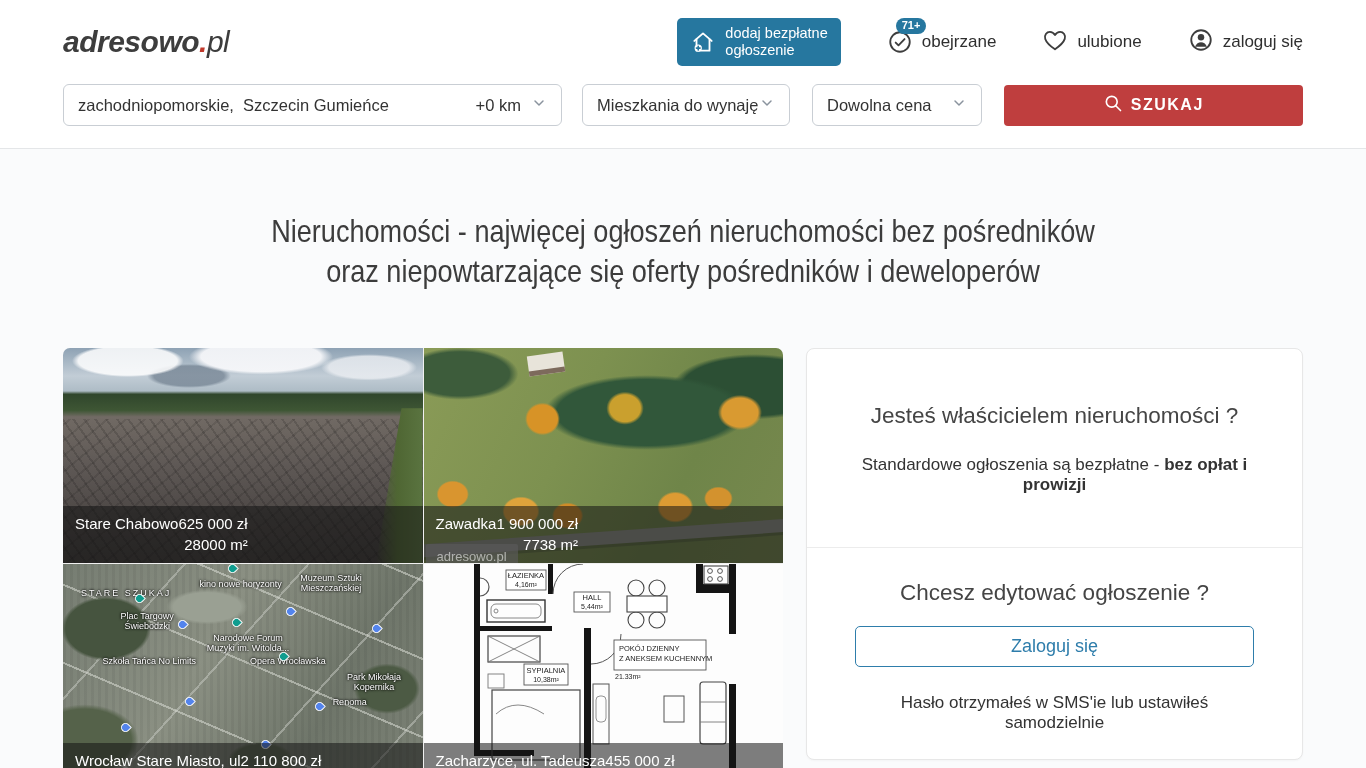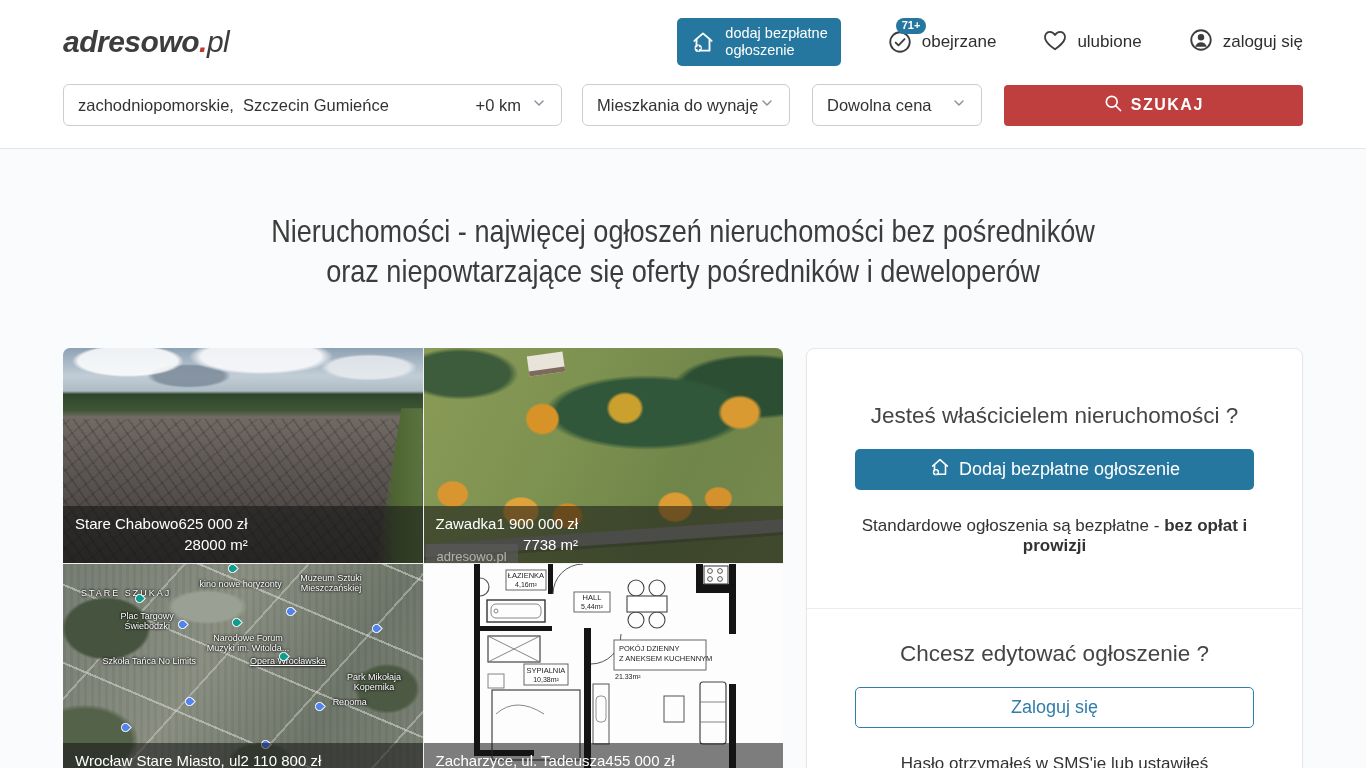--- a/index.html
+++ b/index.html
@@ -267,21 +267,21 @@
       <div class="img-map">
         <span class="map-label" style="left:5%; top:11%; letter-spacing:2px;">STARE SZUKAJ</span>
         <span class="map-label" style="left:38%; top:7%;">kino  nowe horyzonty</span>
         <span class="map-label" style="left:66%; top:4%;">Muzeum Sztuki
 Mieszczańskiej</span>
         <span class="map-label" style="left:16%; top:22%;">Plac Targowy
 Świebodzki</span>
         <span class="map-label" style="left:40%; top:32%;">Narodowe Forum
 Muzyki im. Witolda...</span>
         <span class="map-label" style="left:11%; top:43%;">Szkoła Tańca No Limits</span>
-        <span class="map-label" style="left:52%; top:43%;text-decoration:underline;">Opera Wrocławska</span>
+        <span class="map-label" style="left:52%; top:43%;">Opera Wrocławska</span>
         <span class="map-label" style="left:75%; top:62%;">Renoma</span>
         <span class="map-label" style="left:79%; top:50%;">Park Mikołaja
 Kopernika</span>
         <span class="pin teal" style="left:46%; top:0%;"></span>
         <span class="pin teal" style="left:47%; top:25%;"></span>
         <span class="pin teal" style="left:60%; top:41%;"></span>
         <span class="pin teal" style="left:20%; top:14%;"></span>
         <span class="pin blue" style="left:32%; top:26%;"></span>
         <span class="pin blue" style="left:34%; top:62%;"></span>
         <span class="pin blue" style="left:62%; top:20%;"></span>
@@ -368,31 +368,20 @@
         <span class="ov-meta">
           <div>455 000 zł</div>
         </span>
       </div>
     </div>
   </div>
 
   <aside class="side">
     <div class="side-sec1">
       <h2>Jesteś właścicielem nieruchomości ?</h2>
-      <button class="side-btn btn-teal">
-        <span>
-          <svg width="22" height="22" viewBox="0 0 24 24" fill="none" stroke="#fff" stroke-width="1.7" stroke-linecap="round" stroke-linejoin="round">
-            <path d="M4 11 L12 4 L20 11"></path>
-              <path d="M6 9.5 V20 H18 V9.5"></path>
-            <circle cx="7.6" cy="17.6" r="3.4" fill="#fff" stroke="none"></circle>
-            <path d="M7.6 15.9 v3.4 M5.9 17.6 h3.4" stroke="#26779f" stroke-width="1.5"></path>
-          </svg>
-        </span>
-        <span>Dodaj bezpłatne ogłoszenie</span>
-      </button>
       <p class="side-note"><span>Standardowe ogłoszenia są bezpłatne - </span><b>bez opłat i prowizji</b></p>
     </div>
     <div class="side-sec2">
       <h2>Chcesz edytować ogłoszenie ?</h2>
       <button class="side-btn btn-outline">
         <span>Zaloguj się</span>
       </button>
       <p class="side-note">Hasło otrzymałeś w SMS'ie lub ustawiłeś samodzielnie</p>
     </div>
   </aside>

